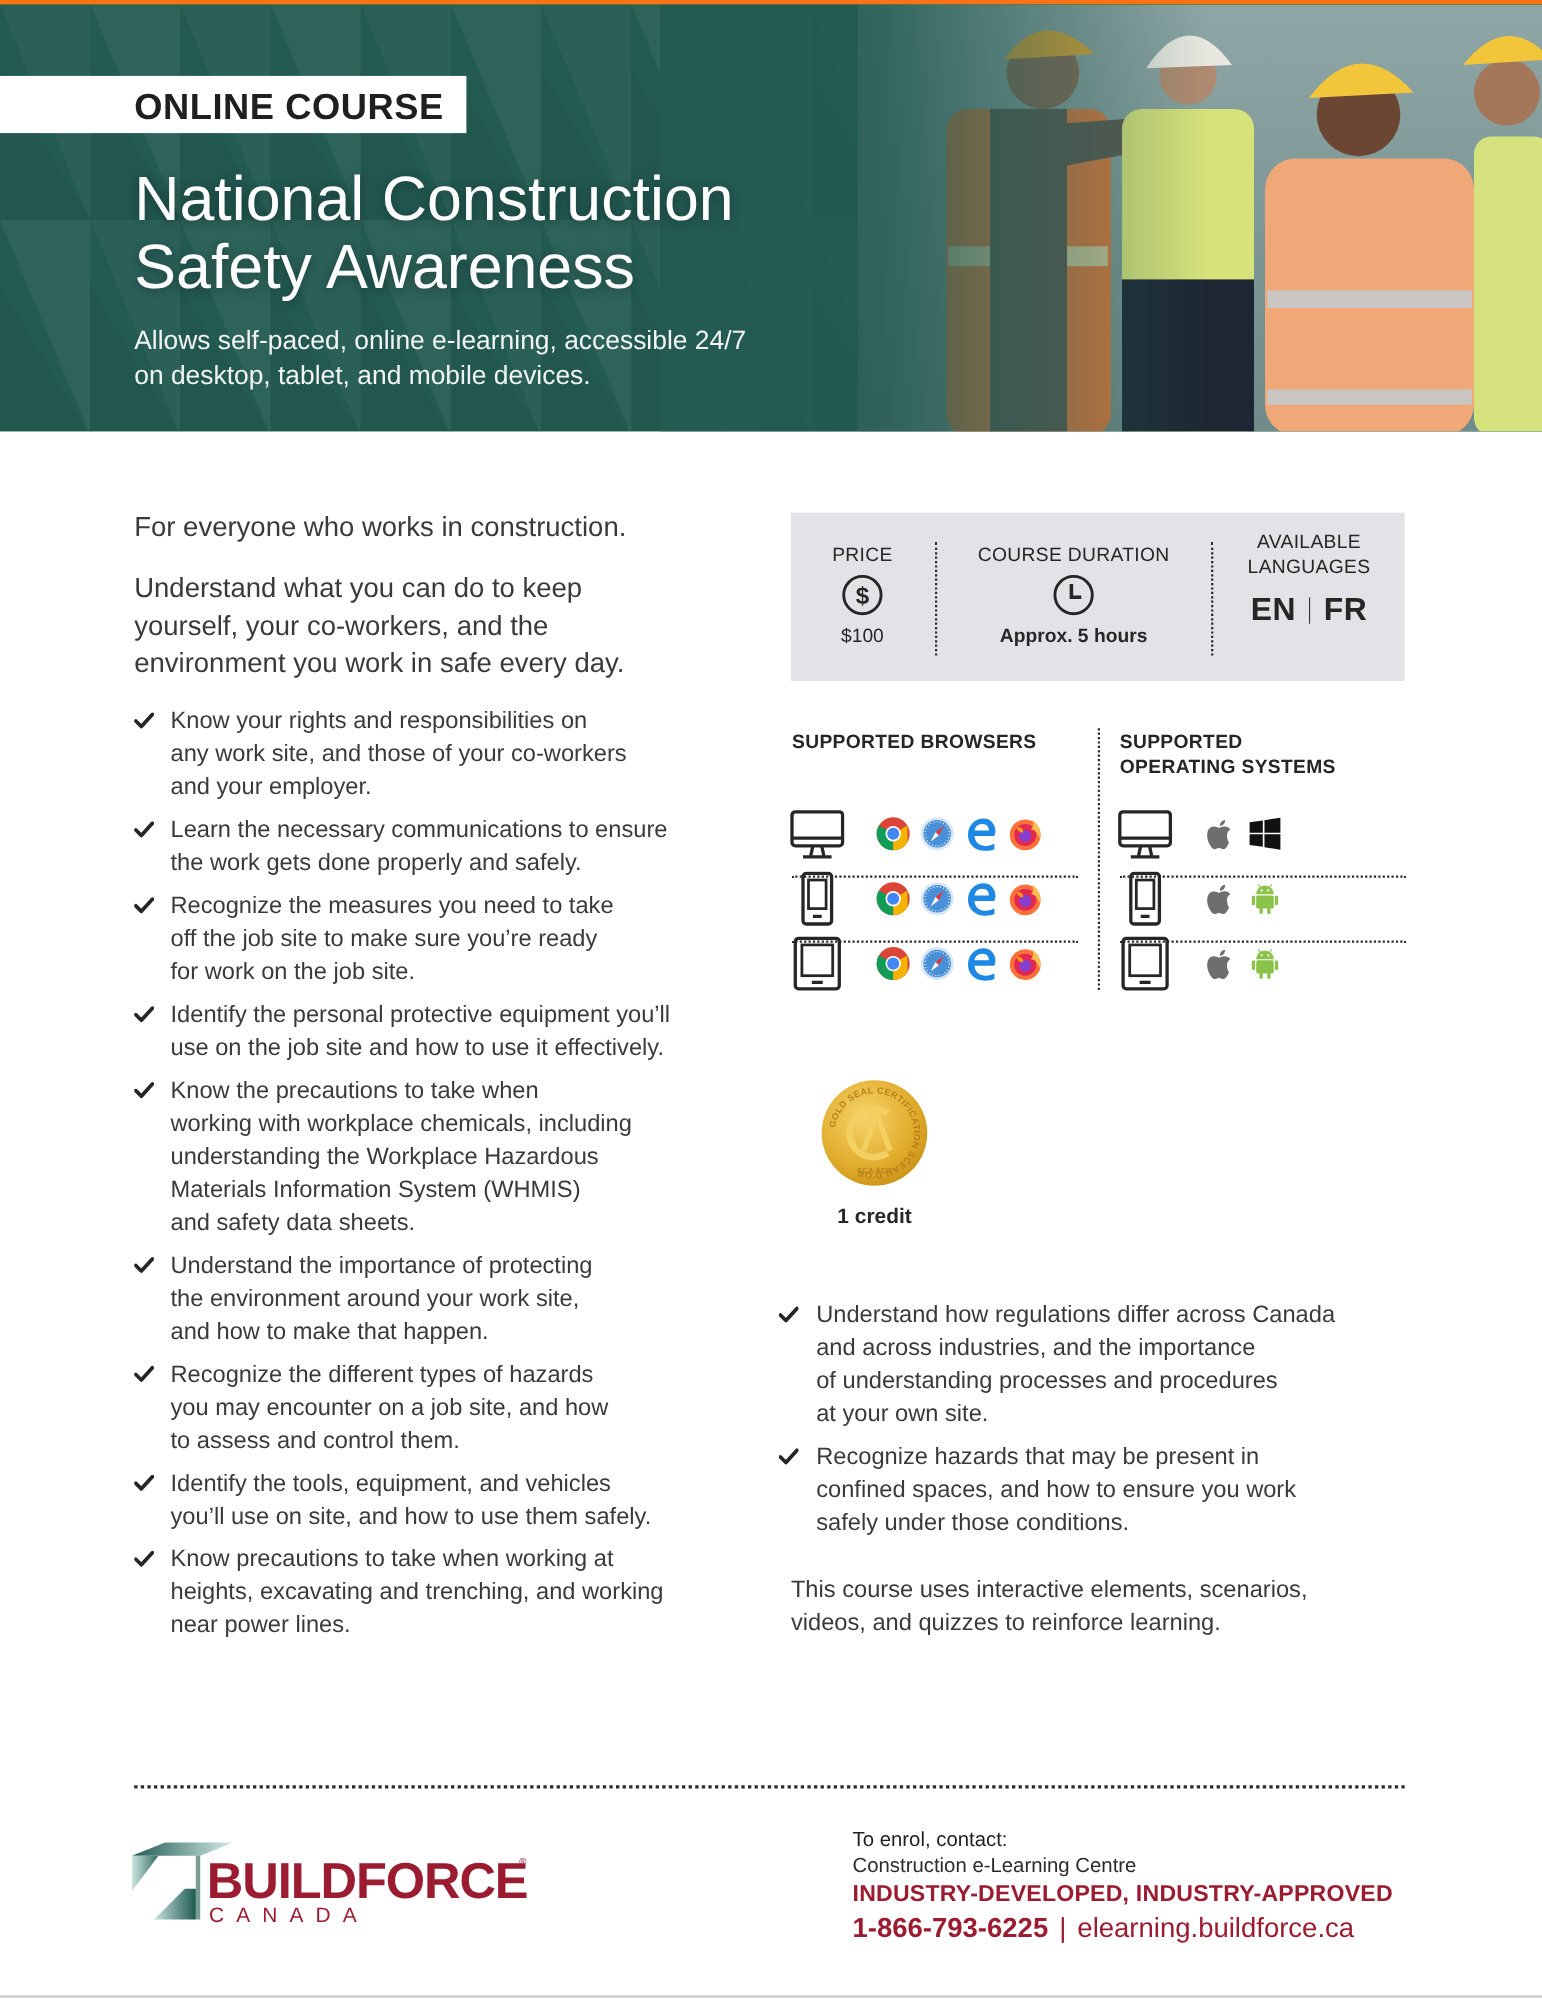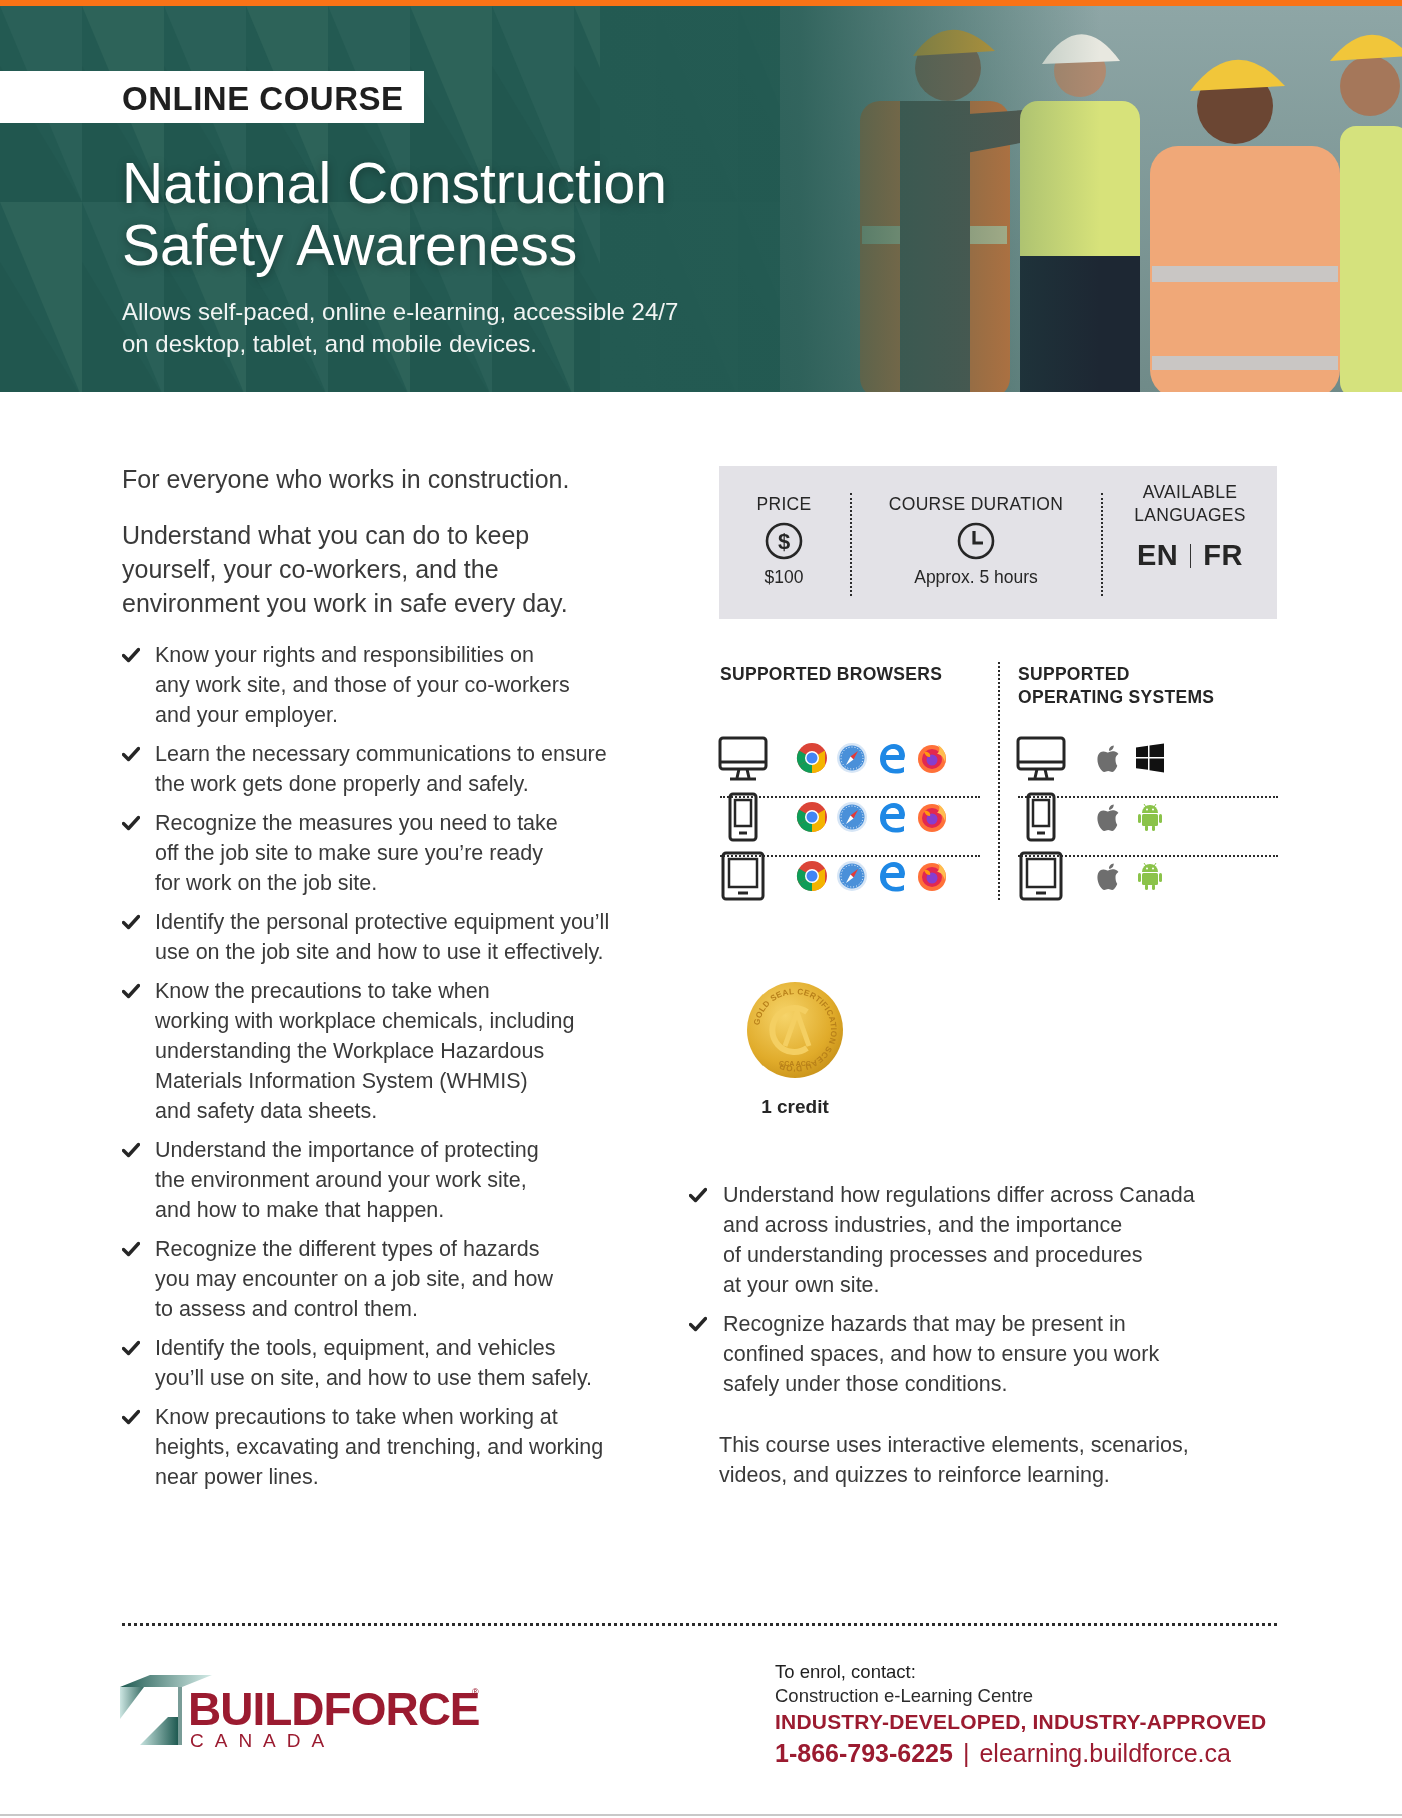--- a/index.html
+++ b/index.html
@@ -1,21 +1,21 @@
 <!DOCTYPE html>
 <html><head>
 <meta charset="utf-8">
 <style>
   * { box-sizing: border-box; margin: 0; padding: 0; }
   html, body { width: 1402px; height: 1818px; background: #ffffff; overflow: hidden; }
   body { position: relative; font-family: "Liberation Sans", "DejaVu Sans", sans-serif; color: #2b2b2b; }
   .abs { position: absolute; }
 
   
-  .hero { left: 0; top: 0; width: 1402px; height: 392px; overflow: hidden; background: #4d7c0f; border-top: 6px solid #f97316; }
+  .hero { left: 0; top: 0; width: 1402px; height: 392px; overflow: hidden; background: #4d7c0f; border-top: 4px solid #f97316; }
   .hero-pattern { left: 0; top: 0; width: 1402px; height: 392px; }
   .hero-photo { left: 780px; top: 0; width: 622px; height: 392px; }
   .hero-fade { left: 600px; top: 0; width: 500px; height: 392px;
     background: linear-gradient(to right, rgba(35,90,82,1) 0%, rgba(35,90,82,0.85) 40%, rgba(35,90,82,0) 100%); }
   .tag { left: 0; top: 65px; width: 424px; height: 52px; background: #ffffff; }
   .tag-text { left: 122px; top: 74px; font-size: 33px; font-weight: 700; color: #1f1f1f; letter-spacing: 0.5px; }
   .hero-title { left: 122px; top: 146px; width: 700px; font-size: 57px; line-height: 62px; color: #ffffff; font-weight: 400;
     text-shadow: 0 2px 10px rgba(0,0,0,0.35); }
   .hero-sub { left: 122px; top: 290px; width: 700px; font-size: 24px; line-height: 32px; color: #f1f4f3; font-weight: 400; }
 
@@ -39,21 +39,21 @@
   .sect-title { font-size: 17.5px; font-weight: 700; color: #262626; letter-spacing: 0.3px; line-height: 23px; }
   .hdot { height: 0; border-top: 2px dotted #2b2b2b; }
   .device-icon { width: 50px; height: 50px; }
   .logo-icon { width: 32px; height: 32px; }
 
   
   .seal { left: 745px; top: 980px; width: 100px; height: 100px; }
   .credit { left: 745px; top: 1096px; width: 100px; text-align: center; font-size: 19px; font-weight: 700; color: #262626; }
 
   
-  .rbullets { left: 689px; top: 1180px; width: 590px; list-style: none; }
+  .rbullets { left: 708px; top: 1180px; width: 590px; list-style: none; }
   .rbullets li { position: relative; padding-left: 34px; font-size: 21.5px; line-height: 30px; color: #3a3a3a; margin-bottom: 9px; }
   .outro { left: 719px; top: 1430px; width: 580px; font-size: 21.5px; line-height: 30px; color: #3a3a3a; }
 
   
   .foot-rule { left: 122px; top: 1623px; width: 1155px; height: 0; border-top: 3px dotted #2b2b2b; }
   .logo { left: 120px; top: 1673px; width: 380px; height: 80px; }
   .contact { left: 775px; top: 1660px; width: 510px; }
   .c-head { font-size: 18.5px; font-weight: 400; color: #1f1f1f; line-height: 24px; }
   .c-org { font-size: 18.5px; color: #2b2b2b; line-height: 24px; }
   .c-tag { font-size: 21px; font-weight: 700; color: #9b1b30; line-height: 28px; letter-spacing: 0.2px; }
@@ -280,21 +280,21 @@
     <div class="info-value" style="margin-top:2px;">$100</div>
   </div>
   <div class="abs vdot" style="left:131px;top:27px;height:103px;"></div>
 
   <div class="abs info-col" style="left:133px;width:248px;padding-top:27px;">
     <div class="info-label">COURSE DURATION</div>
     <svg width="40" height="40" viewBox="0 0 40 40" style="margin-top:5px;">
       <circle cx="20" cy="20" r="17" fill="none" stroke="#262626" stroke-width="2.6"></circle>
       <path d="M18 10 V22 H27" fill="none" stroke="#262626" stroke-width="3.2"></path>
     </svg>
-    <div class="info-value" style="margin-top:2px;">Approx. 5 hours</div>
+    <div class="info-value" style="margin-top:2px;font-weight:bold;">Approx. 5 hours</div>
   </div>
   <div class="abs vdot" style="left:382px;top:27px;height:103px;"></div>
 
   <div class="abs info-col" style="left:384px;width:174px;padding-top:15px;">
     <div class="info-label">
       <div>AVAILABLE</div>
       <div>LANGUAGES</div>
     </div>
     <div style="margin-top:12px;">
       <span class="lang">EN</span><span class="lang-sep"></span><span class="lang">FR</span>

